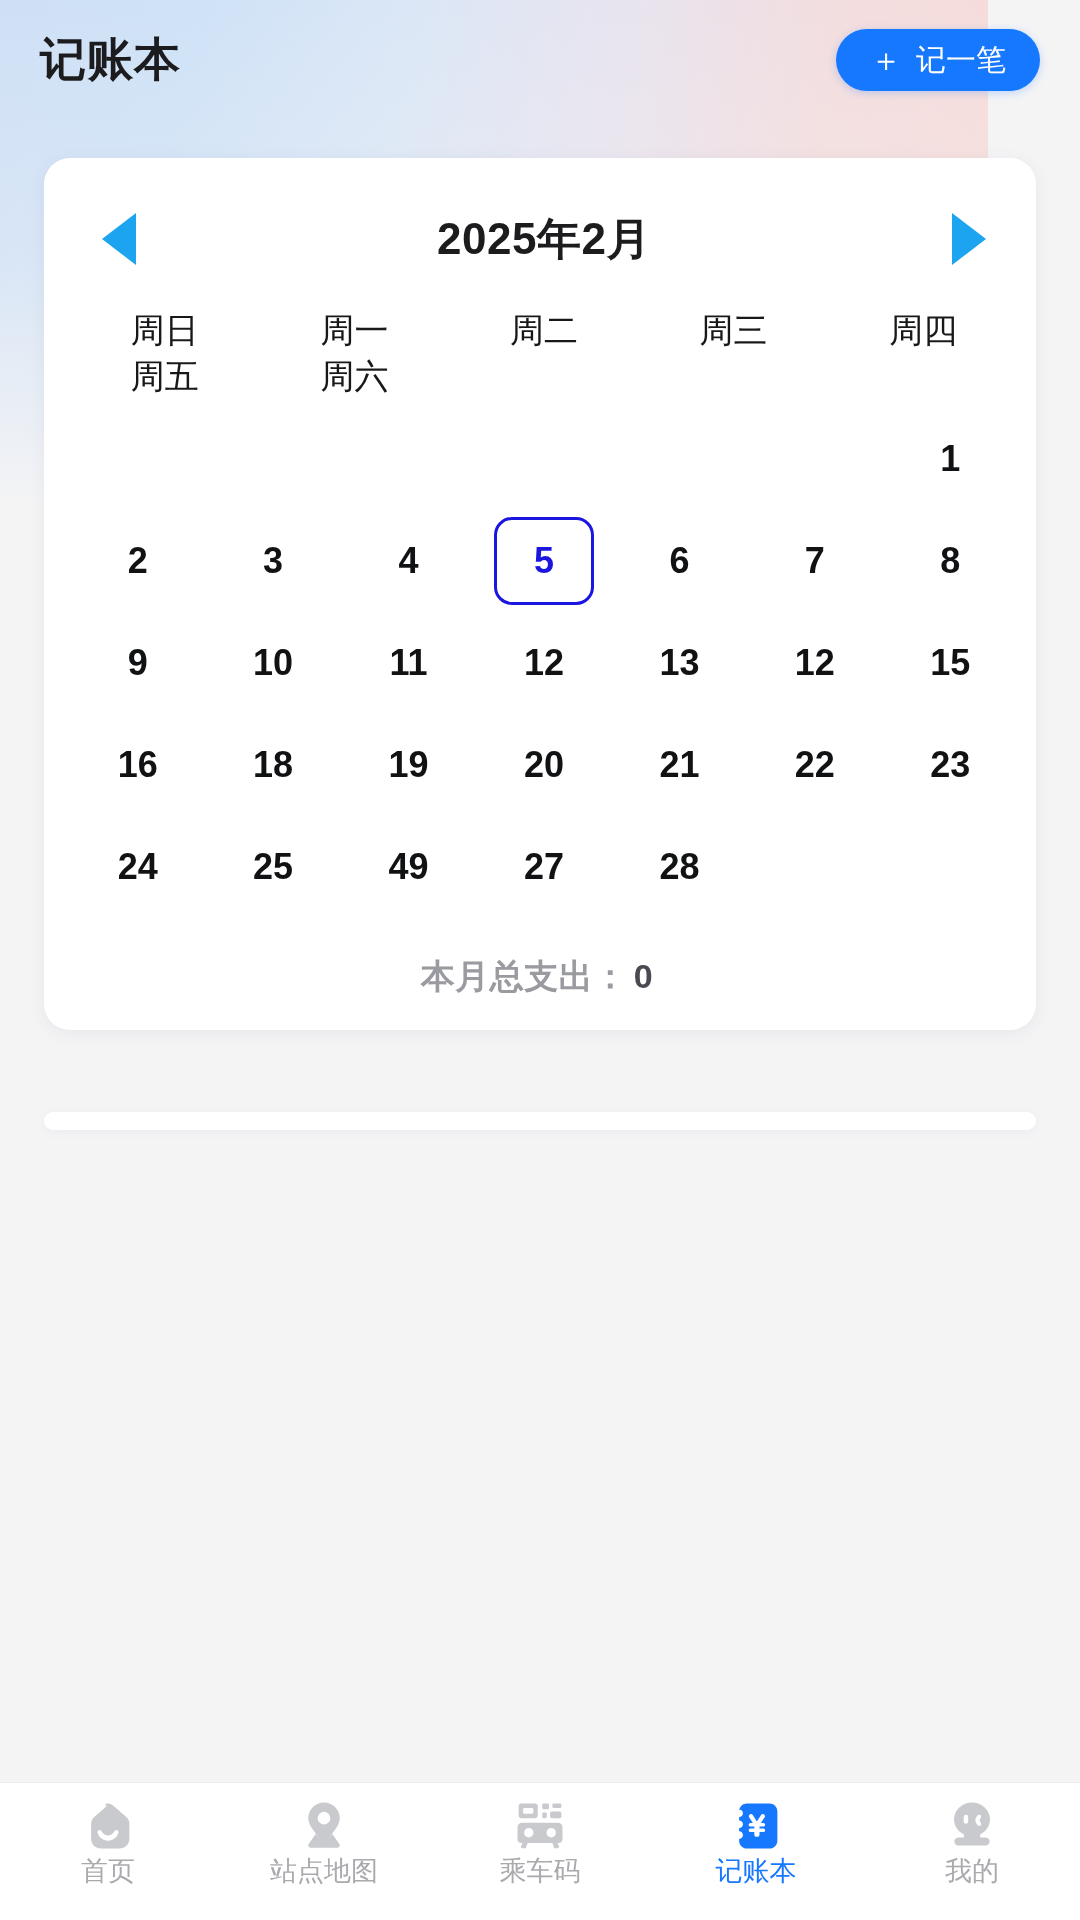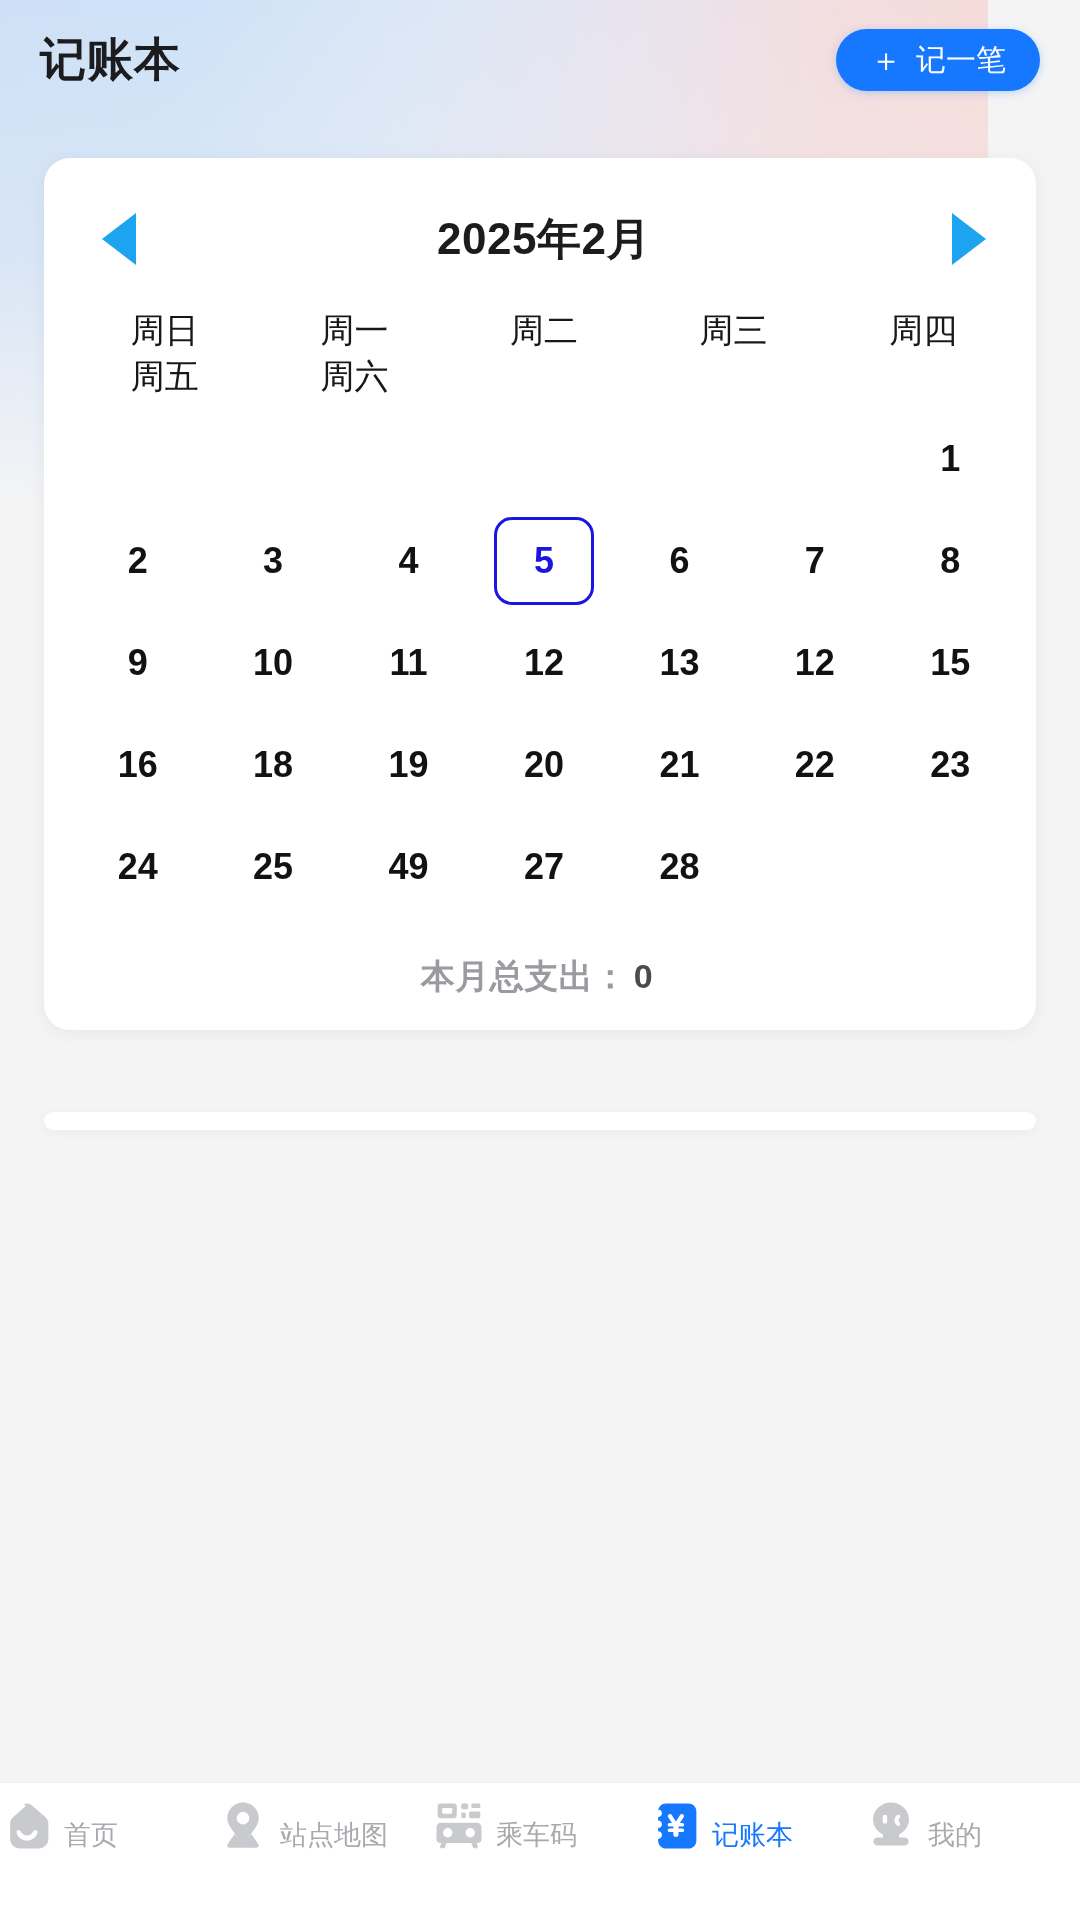--- a/index.html
+++ b/index.html
@@ -113,21 +113,21 @@
   #bottom-nav {
     position:absolute; left:0; bottom:0;
     width:1080px; height:138px;
     background:#ffffff;
     border-top:1px solid #ededf0;
     display:flex; align-items:flex-start; justify-content:space-around;
     padding-top:16px;
   }
   .nav-item {
     width:216px;
-    display:flex; flex-direction:row; align-items:flex-end; gap:10px;
+    display:flex; flex-direction:column; align-items:center; gap:0;
     background:none; border:none; cursor:pointer; padding:0;
   }
   .nav-icon { width:54px; height:54px; display:block; }
   .nav-label {
     font-size:27px; color:#a9aaae;
     font-family:"Liberation Sans","DejaVu Sans",sans-serif;
   }
   .nav-item.active .nav-label { color:#1677ff; }
 </style>
 </head>

